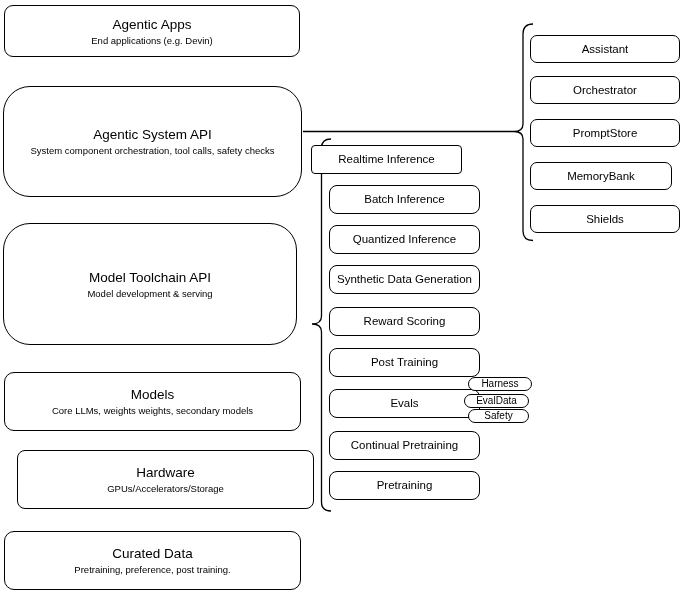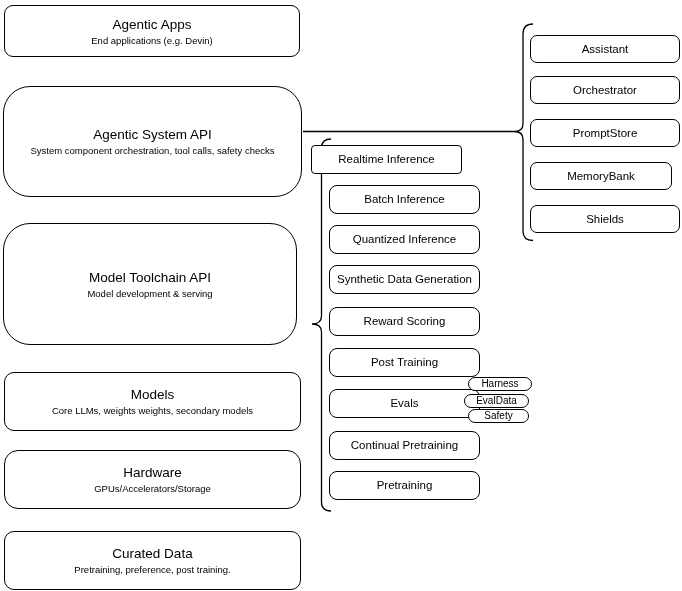--- a/index.html
+++ b/index.html
@@ -77,21 +77,21 @@
   <div class="box" style="left:3px;top:223px;width:294px;height:122px;border-radius:27px;">
     <div class="title">Model Toolchain API</div>
     <div class="sub">Model development &amp; serving</div>
   </div>
 
   <div class="box" style="left:4px;top:372px;width:297px;height:59px;border-radius:10px;">
     <div class="title">Models</div>
     <div class="sub">Core LLMs, weights weights, secondary models</div>
   </div>
 
-  <div class="box" style="left:4px;top:450px;width:297px;height:59px;border-radius:14px;">
+  <div class="box" style="left:17px;top:450px;width:297px;height:59px;border-radius:8px;">
     <div class="title">Hardware</div>
     <div class="sub">GPUs/Accelerators/Storage</div>
   </div>
 
   <div class="box" style="left:4px;top:531px;width:297px;height:59px;border-radius:10px;">
     <div class="title">Curated Data</div>
     <div class="sub">Pretraining, preference, post training.</div>
   </div>
 
   <div class="box" style="left:311px;top:145px;width:151px;height:29px;border-radius:4px;">

